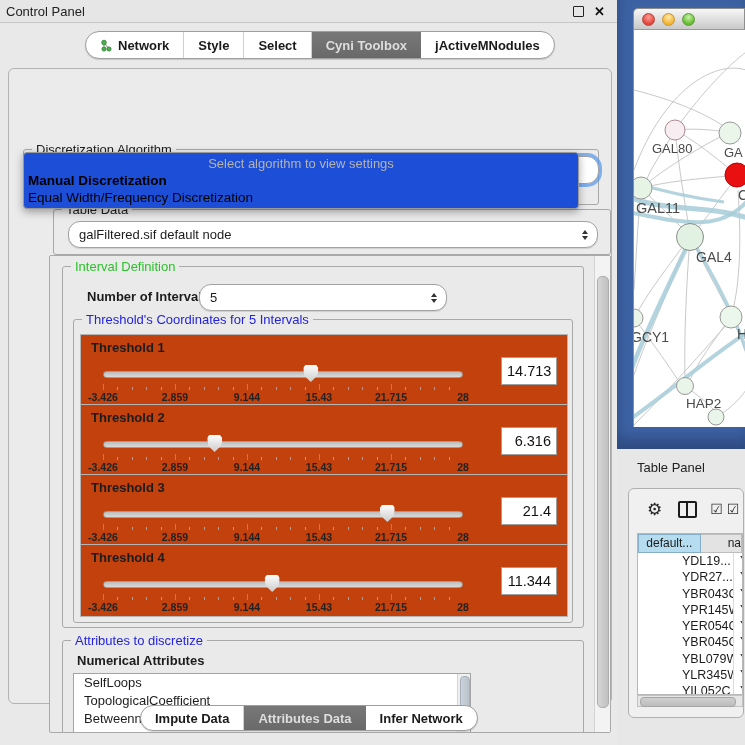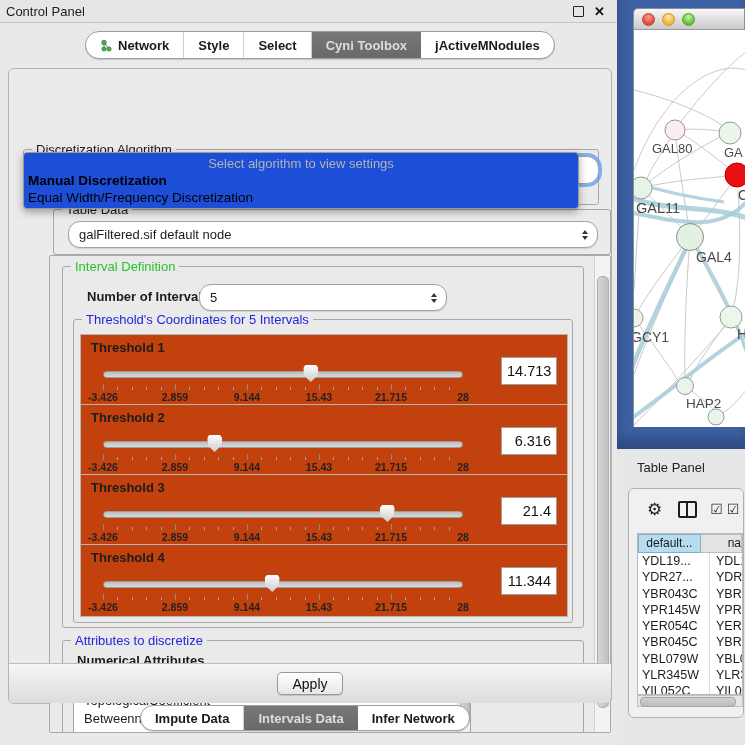--- a/index.html
+++ b/index.html
@@ -133,22 +133,22 @@
   .chk-ico.first{margin-left:13px;}
 
   .tp-table{position:absolute;left:8px;top:44px;width:106px;height:162px;background:#fff;
             border:1px solid #b8b8b8;box-sizing:border-box;overflow:hidden;}
   .tp-headrow{display:flex;height:19px;}
   .tp-h1{width:72px;background:#b5ddef;border:1px solid #85aec6;box-sizing:border-box;
          font-size:12px;text-align:center;line-height:17px;color:#1b1b1b;}
   .tp-h2{flex:1;background:#e3e3e3;border:1px solid #bdbdbd;border-left:none;box-sizing:border-box;
          font-size:12px;line-height:17px;padding-left:27px;white-space:nowrap;color:#1b1b1b;}
   .tp-row{display:flex;height:16.3px;}
-  .tp-c1{width:72px;padding-left:4px;font-size:12.5px;line-height:16px;white-space:nowrap;overflow:hidden;
-         border-right:1px solid #dcdcdc;box-sizing:border-box;}
+  .tp-c1{width:72px;padding-left:20px;font-size:12.5px;line-height:16px;white-space:nowrap;overflow:hidden;
+         border-right:1px solid #dcdcdc;box-sizing:border-box;margin-left:24px;}
   .tp-c2{flex:1;padding-left:6px;font-size:12.5px;line-height:16px;white-space:nowrap;overflow:hidden;}
   .tp-hscroll{position:absolute;left:8px;top:206px;width:106px;height:12px;background:#e6e6e6;
               border:1px solid #c2c2c2;box-sizing:border-box;}
   .tp-hthumb{position:absolute;left:2px;top:1px;width:94px;height:8px;border-radius:4px;
              background:linear-gradient(#cfcfcf,#bdbdbd);border:1px solid #a5a5a5;}
 </style>
 </head>
 <body>
 
 <div class="cp">
@@ -312,31 +312,28 @@
             </div>
           </div>
         </div>
 
       </div>
       <div class="vscroll">
         <div class="vthumb"></div>
       </div>
     </div>
 
-    <div class="apply-bar">
-      <button class="apply-btn">Apply</button>
-    </div>
   </div>
 
   <div class="pill bottabs">
     <div class="seg">
       <span>Impute Data</span>
     </div>
     <div class="seg sel">
-      <span>Intervals Data</span>
+      <span>Attributes Data</span>
     </div>
     <div class="seg">
       <span>Infer Network</span>
     </div>
   </div>
 </div>
 
 <div class="right-side">
   <div class="net-frame">
     <div class="net-window">

